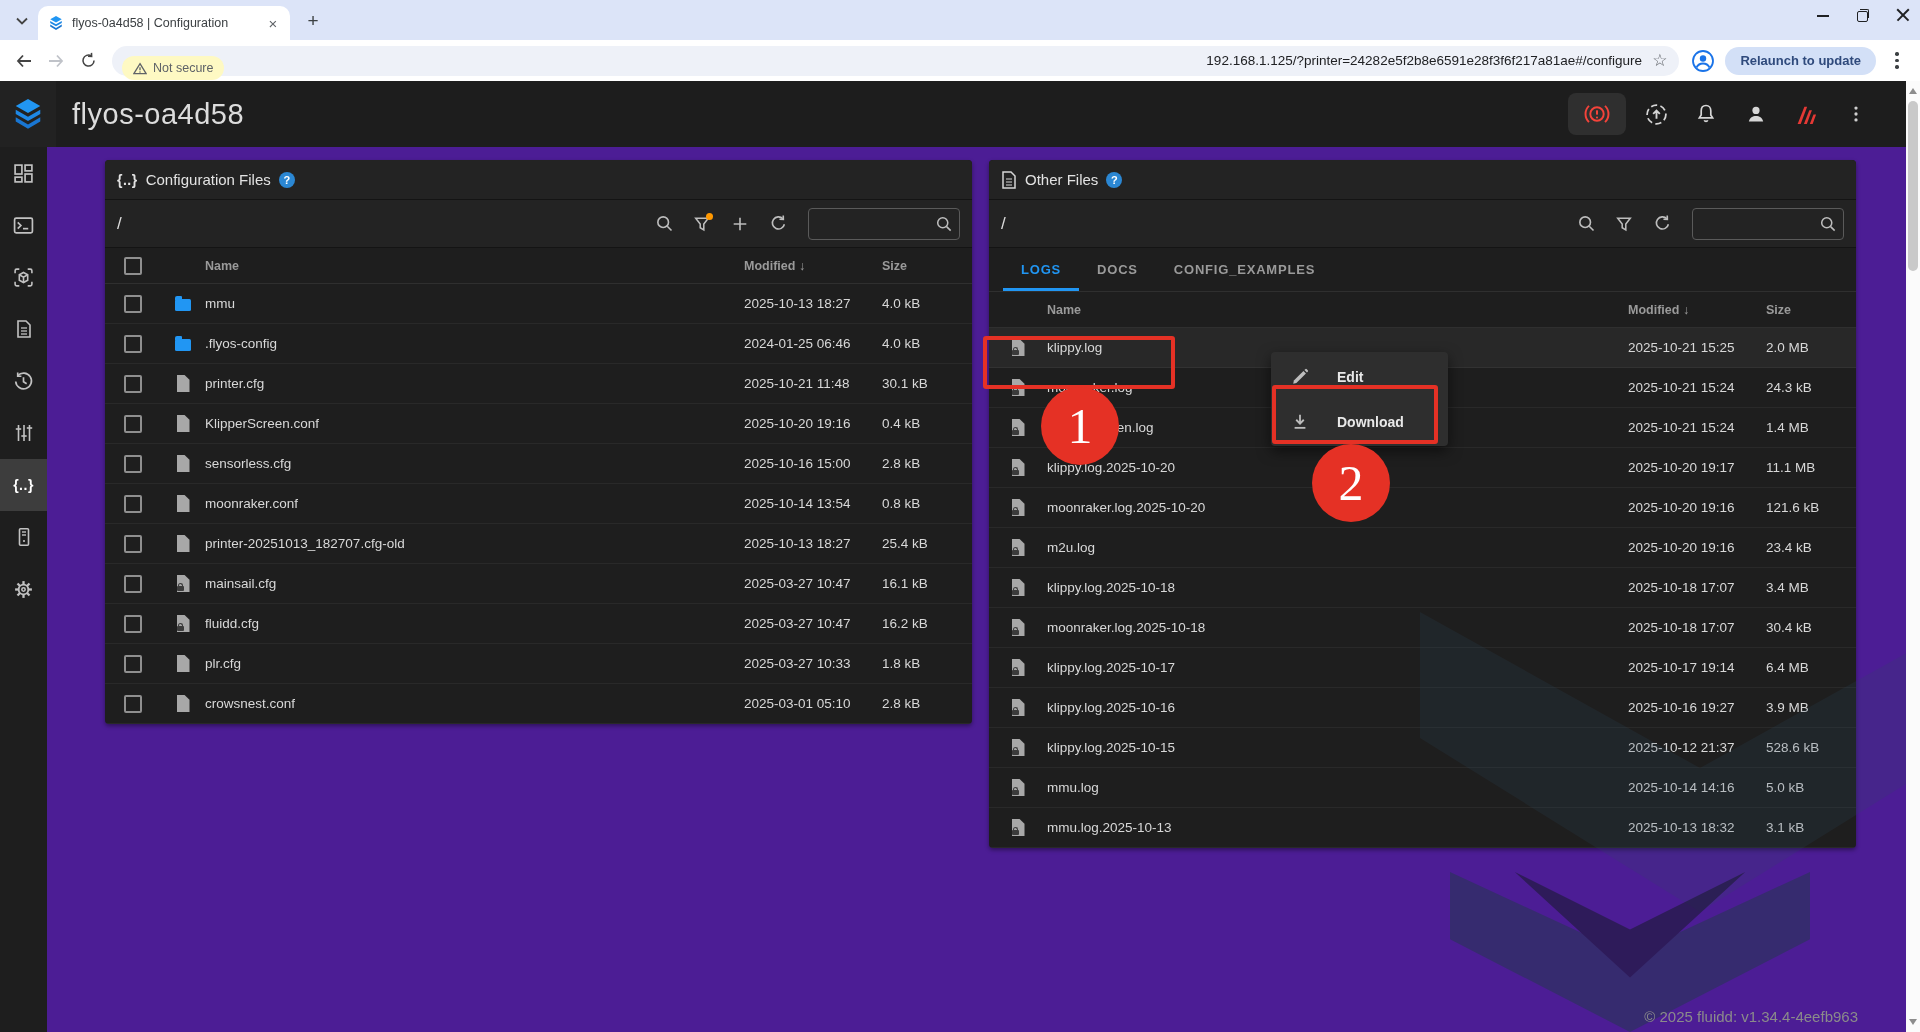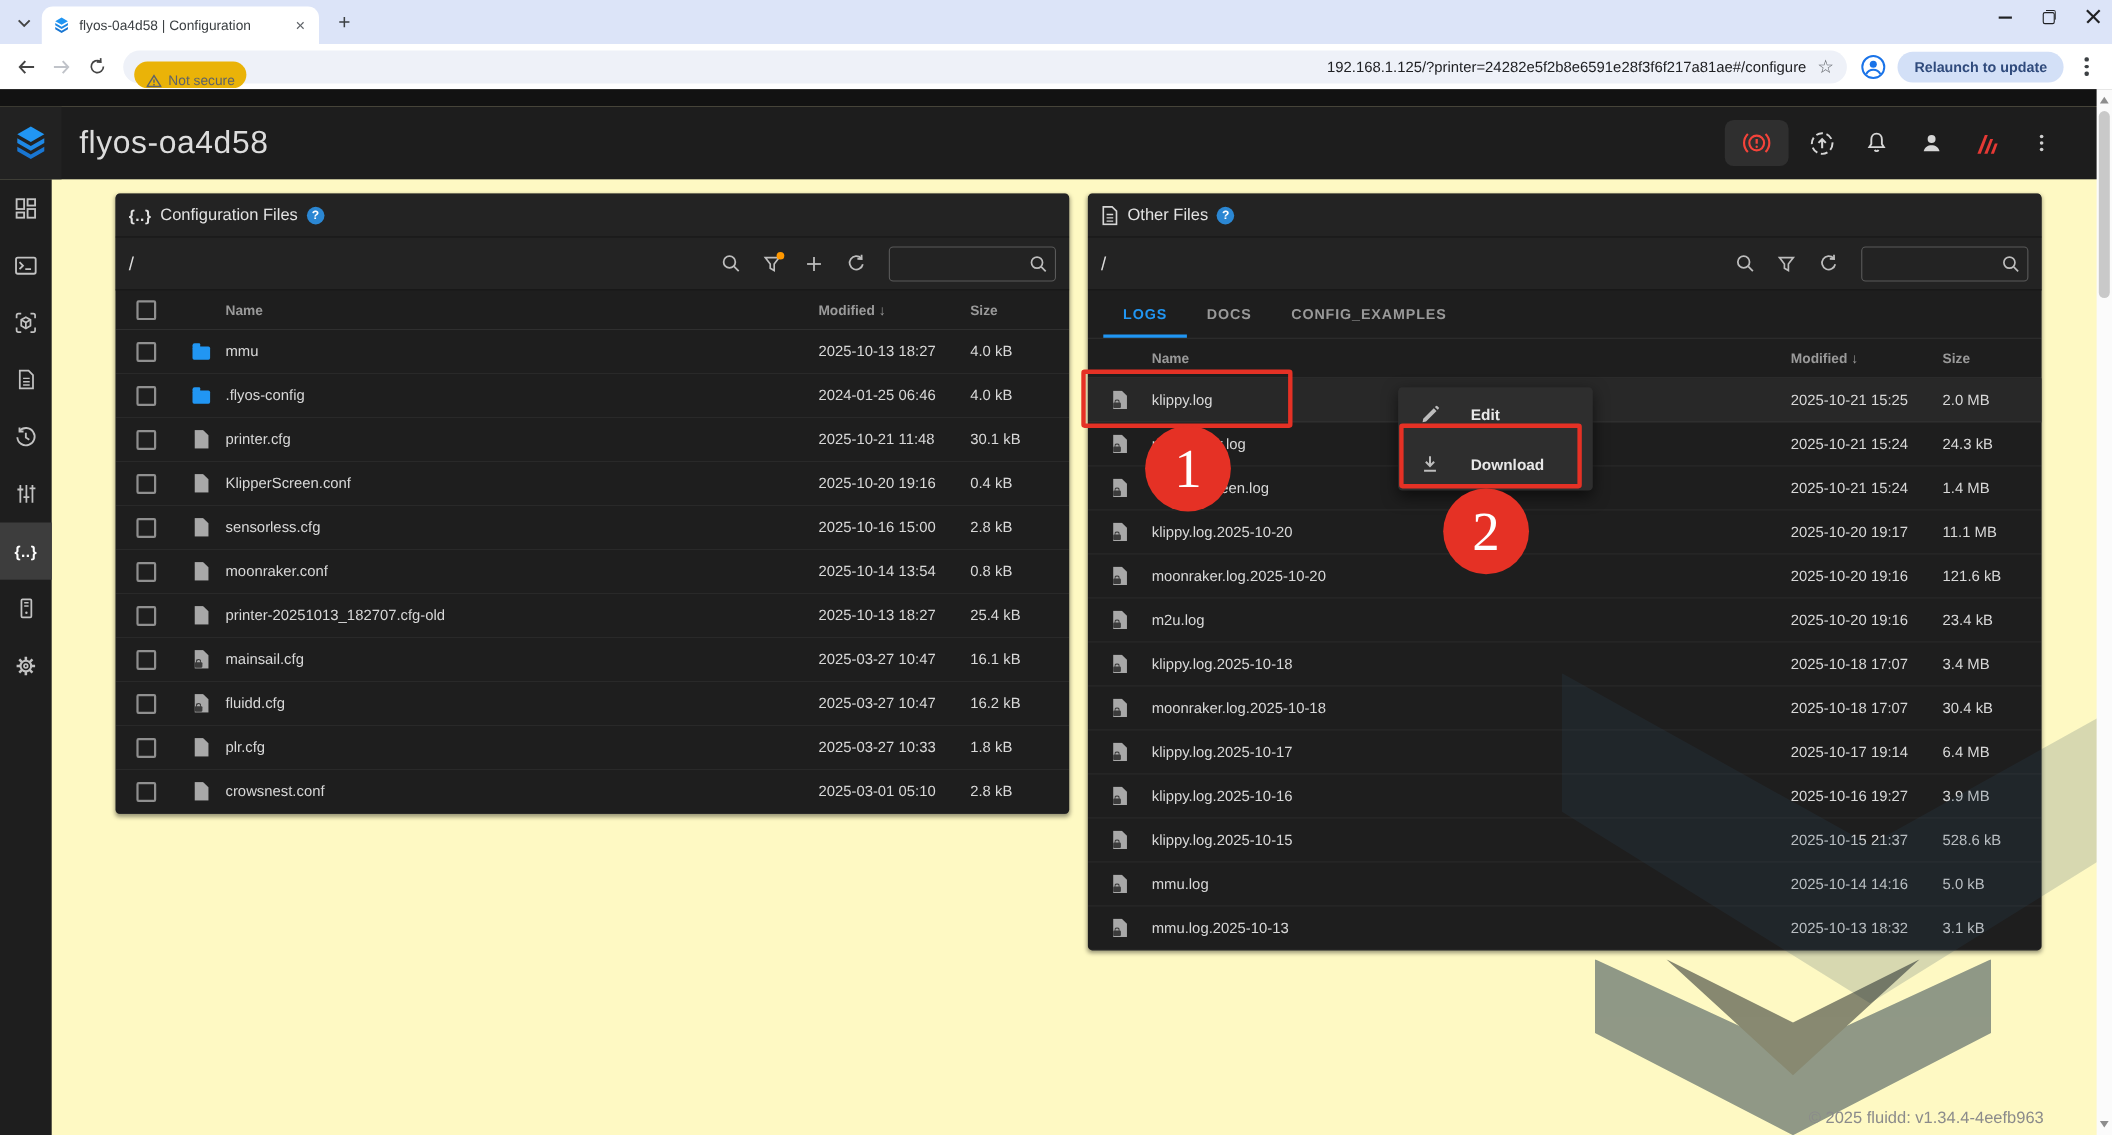--- a/index.html
+++ b/index.html
@@ -18,30 +18,30 @@
   .winctl { position:absolute; right:10px; top:8px; display:flex; gap:26px; align-items:center; }
   .wc { width:14px; height:14px; position:relative; display:block; }
   .wc-min::before { content:""; position:absolute; left:1px; top:7px; width:12px; height:1.6px; background:#202124; }
   .wc-restore::before { content:""; position:absolute; left:1px; top:3px; width:9px; height:9px; border:1.4px solid #202124; border-radius:2px; }
   .wc-restore::after { content:""; position:absolute; left:4px; top:1px; width:8px; height:8px; border-top:1.4px solid #202124; border-right:1.4px solid #202124; border-radius:0 2px 0 0; }
   .wc-close::before, .wc-close::after { content:""; position:absolute; left:-1px; top:6.2px; width:16px; height:1.6px; background:#202124; }
   .wc-close::before { transform:rotate(45deg);} .wc-close::after { transform:rotate(-45deg);}
   .toolbar { height:41px; background:#ffffff; display:flex; align-items:center; padding:0 10px; gap:4px; }
   .nav-ic { width:28px; height:28px; display:flex; align-items:center; justify-content:center; border-radius:50%; }
   .omnibox { flex:1; height:30px; margin:0 6px; background:#eef1f8; border-radius:15px; display:flex; align-items:center; padding:0 10px; gap:10px; }
-  .chip { background:#eab308; border-radius:12px; height:24px; display:flex; align-items:flex-end; gap:6px; padding:0 11px; color:#5f6368; font-size:12.5px;margin-top:15px; }
+  .chip { background:#fef9c3; border-radius:12px; height:24px; display:flex; align-items:center; gap:6px; padding:0 11px; color:#5f6368; font-size:12.5px;margin-top:15px; }
   .url { font-size:13.5px; color:#202124; flex:1; white-space:nowrap; overflow:hidden;text-align:right; }
   .star { color:#5f6368; font-size:17px; padding-right:2px; }
   .profile-ic { width:28px; height:28px; display:flex; align-items:center; justify-content:center; }
   .relaunch { background:#d3e0f7; color:#2f4a7c; font-size:13px; font-weight:700; height:28px; border-radius:14px; border:none; padding:0 15px; margin:0 4px; }
   .kebab { display:flex; flex-direction:column; gap:3px; width:26px; align-items:center; }
   .kebab i { width:3.4px; height:3.4px; border-radius:50%; background:#3c4043; }
 
   
-  .app { position:absolute; top:81px; left:0; right:0; bottom:0; background:#fef9c3;margin-top:16px; }
+  .app { position:absolute; top:81px; left:0; right:0; bottom:0; background:#4c1d95; }
   .appbar { position:absolute; top:0; left:0; right:0; height:66px; background:#1d1d1d; display:flex; align-items:center; }
   .applogo { width:56px; height:66px; background:#222222; display:flex; align-items:center; justify-content:center; }
   .apptitle { font-size:29px; color:#dcdcdc; margin-left:16px; letter-spacing:0.5px; font-weight:400; }
   .appbar-right { margin-left:auto; display:flex; align-items:center; gap:10px; padding-right:44px; }
   .estop { width:58px; height:42px; background:#2f2f2f; border-radius:8px; display:flex; align-items:center; justify-content:center; border:none; }
   .icbtn { width:40px; height:40px; display:flex; align-items:center; justify-content:center; border-radius:50%; background:transparent; border:none; color:#d6d6d6; }
 
   .sidebar { position:absolute; top:66px; left:0; width:47px; bottom:0; background:#1e1e1e; display:flex; flex-direction:column; }
   .side-item { height:52px; display:flex; align-items:center; justify-content:center; color:#c2c2c2; }
   .side-item.active { background:#3d3d3d; color:#ffffff; }
@@ -689,21 +689,21 @@
     <span class="cell-size">3.9 MB</span>
   </div>
 
   <div class="trow grid-r t-file-lock">
     <span class="cell-icon">
                 <span class="ficon">
                   <span class="lockb"></span>
                 </span>
               </span>
     <span class="cell-name">klippy.log.2025-10-15</span>
-    <span class="cell-mod">2025-10-15 21:37</span>
+    <span class="cell-mod">2025-10-12 21:37</span>
     <span class="cell-size">528.6 kB</span>
   </div>
 
   <div class="trow grid-r t-file-lock">
     <span class="cell-icon">
                 <span class="ficon">
                   <span class="lockb"></span>
                 </span>
               </span>
     <span class="cell-name">mmu.log</span>

